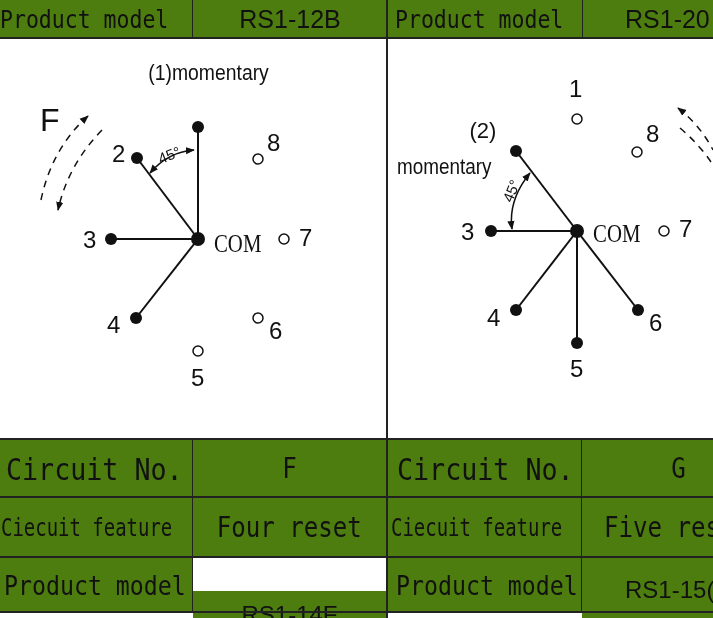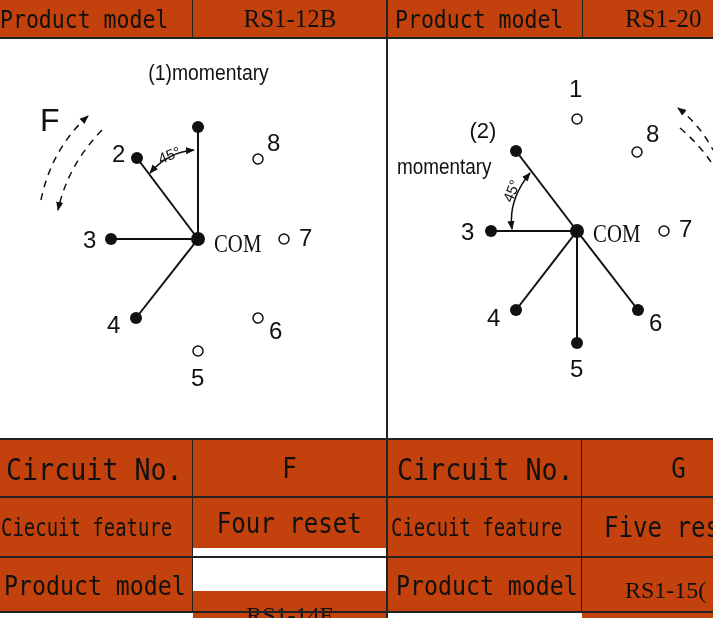--- a/index.html
+++ b/index.html
@@ -1,19 +1,19 @@
 <!DOCTYPE html>
 <html><head>
 <meta charset="utf-8">
 <style>
   html, body { margin:0; padding:0; background:#ffffff; }
   body { width:713px; height:618px; position:relative; overflow:hidden; font-family:"DejaVu Sans Mono", monospace; }
-  .cell { position:absolute; background:#c2410c; box-sizing:border-box; display:flex; align-items:center; justify-content:center; color:#111; white-space:nowrap; overflow:hidden; }
+  .cell { position:absolute; background:#4d7c0f; box-sizing:border-box; display:flex; align-items:center; justify-content:center; color:#111; white-space:nowrap; overflow:hidden; }
   .lbl { font-family:"DejaVu Sans Mono", monospace; transform:scaleX(0.86); }
-  .val { font-family:Liberation Serif, serif; }
+  .val { font-family:Liberation Sans, sans-serif; }
   .hl { position:absolute; background:#222; }
   .vl { position:absolute; background:#222; }
   svg { position:absolute; }
   svg text { font-family:"Liberation Sans", sans-serif; fill:#111; }
   .com { font-family:"Liberation Serif", serif; }
 </style>
 </head>
 <body>
 
 <div class="cell" style="left:0;top:0;width:193px;height:38px;font-size:25px;justify-content:flex-start;padding-left:0;">
@@ -121,21 +121,21 @@
 <div class="cell" style="left:388px;top:440px;width:193px;height:57px;font-size:31px;justify-content:flex-start;padding-left:9px;">
   <span class="lbl" style="transform-origin:left center;">Circuit No.</span>
 </div>
 <div class="cell" style="left:582px;top:440px;width:131px;height:57px;font-size:28px;justify-content:flex-start;padding-left:88px;">
   <span class="lbl">G</span>
 </div>
 
 <div class="cell" style="left:0;top:498px;width:192px;height:59px;font-size:24px;justify-content:flex-start;padding-left:1px;">
   <span class="lbl" style="transform-origin:left center;transform:scaleX(0.79);">Ciecuit feature</span>
 </div>
-<div class="cell" style="left:193px;top:498px;width:193px;height:50px;font-size:28px;">
+<div class="cell" style="left:193px;top:498px;width:193px;height:59px;font-size:28px;">
   <span class="lbl">Four reset</span>
 </div>
 <div class="cell" style="left:388px;top:498px;width:193px;height:59px;font-size:24px;justify-content:flex-start;padding-left:3px;">
   <span class="lbl" style="transform-origin:left center;transform:scaleX(0.79);">Ciecuit feature</span>
 </div>
 <div class="cell" style="left:582px;top:498px;width:131px;height:59px;font-size:28px;justify-content:flex-start;padding-left:22px;">
   <span class="lbl" style="transform-origin:left center;">Five res</span>
 </div>
 
 <div class="cell" style="left:0;top:558px;width:192px;height:54px;font-size:27px;justify-content:flex-start;padding-left:4px;">

